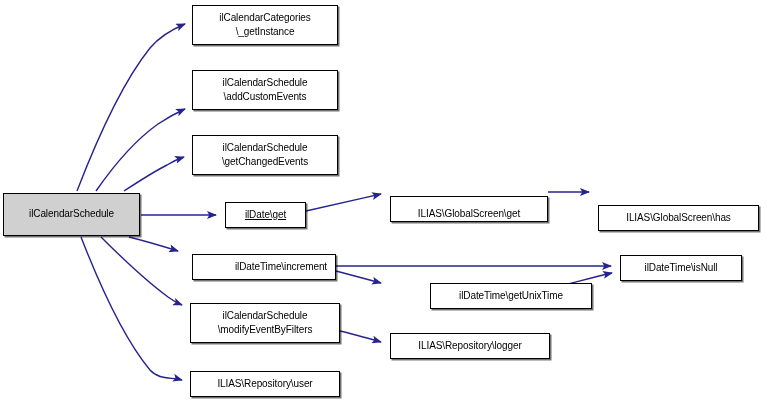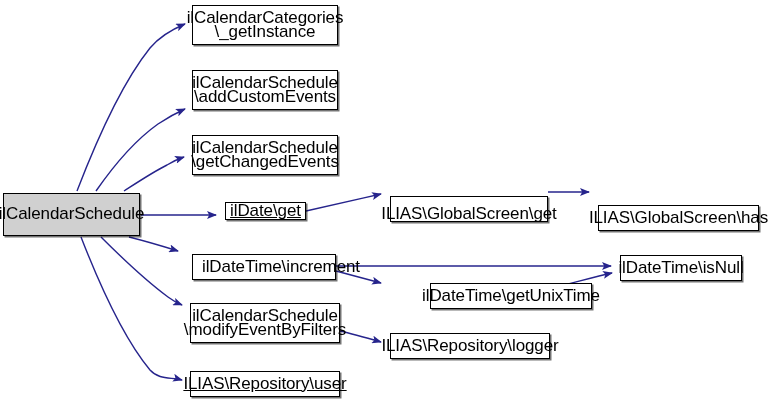--- a/index.html
+++ b/index.html
@@ -27,21 +27,21 @@
     width: 768px;
     height: 402px;
     pointer-events: none;
   }
   .node {
     position: absolute;
     box-sizing: border-box;
     border: 1px solid #000000;
     background: #ffffff;
     color: #000000;
-    font-size: 17px;
+    font-size: 10px;
     line-height: 14.5px;
     text-align: center;
     display: flex;
     flex-direction: column;
     align-items: center;
     justify-content: center;
     letter-spacing: -0.1px;
     white-space: pre;
     box-shadow: 1.5px 1.5px 0 0 rgba(0,0,0,0.55);
   }
@@ -78,24 +78,24 @@
         <path d="M 552,288 C 573,283 594,277 612,273" marker-end="url(#arrow)" stroke="#26248c"></path>
         <path d="M 340,331 C 353,334 367,338 381,342" marker-end="url(#arrow)" stroke="#26248c"></path>
       </g>
   </svg>
 
   <div id="node-layer">
       <div class="node root" style="left: 3px; top: 193px; width: 137px; height: 43px; background: rgb(208, 208, 208);"><span class="line1">ilCalendarSchedule</span></div>
       <div class="node" style="left: 192px; top: 5px; width: 146px; height: 40px;"><span class="line1">ilCalendarCategories</span><span class="line2">\_getInstance</span></div>
       <div class="node" style="left: 192px; top: 70px; width: 146px; height: 40px;"><span class="line1">ilCalendarSchedule</span><span class="line2">\addCustomEvents</span></div>
       <div class="node" style="left: 192px; top: 135px; width: 146px; height: 40px;"><span class="line1">ilCalendarSchedule</span><span class="line2">\getChangedEvents</span></div>
-      <div class="node" style="left: 225px; top: 202px; width: 81px; height: 18px; text-decoration: underline;"><span class="line1">ilDate\get</span></div>
+      <div class="node" style="left: 225px; top: 202px; width: 81px; height: 26px; text-decoration: underline;"><span class="line1">ilDate\get</span></div>
       <div class="node" style="left: 390px; top: 196px; width: 158px; height: 26px; justify-content: flex-end;"><span class="line1">ILIAS\GlobalScreen\get</span></div>
       <div class="node" style="left: 598px; top: 179px; width: 161px; height: 26px; margin-top: 26px;"><span class="line1">ILIAS\GlobalScreen\has</span></div>
       <div class="node" style="left: 192px; top: 254px; width: 144px; height: 26px; padding-left: 34px;"><span class="line1">ilDateTime\increment</span></div>
       <div class="node" style="left: 390px; top: 283px; width: 162px; height: 26px; margin-left: 40px;"><span class="line1">ilDateTime\getUnixTime</span></div>
       <div class="node" style="left: 620px; top: 255px; width: 122px; height: 26px;"><span class="line1">ilDateTime\isNull</span></div>
       <div class="node" style="left: 190px; top: 303px; width: 150px; height: 40px;"><span class="line1">ilCalendarSchedule</span><span class="line2">\modifyEventByFilters</span></div>
       <div class="node" style="left: 390px; top: 333px; width: 160px; height: 26px;"><span class="line1">ILIAS\Repository\logger</span></div>
-      <div class="node" style="left: 190px; top: 371px; width: 150px; height: 26px; text-decoration: underline;"><span class="line1">ILIAS\Repository\user</span></div>
+      <div class="node" style="left: 190px; top: 371px; width: 150px; height: 26px;"><span class="line1">ILIAS\Repository\user</span></div>
     </div>
 
 </div>
 
 </body></html>

